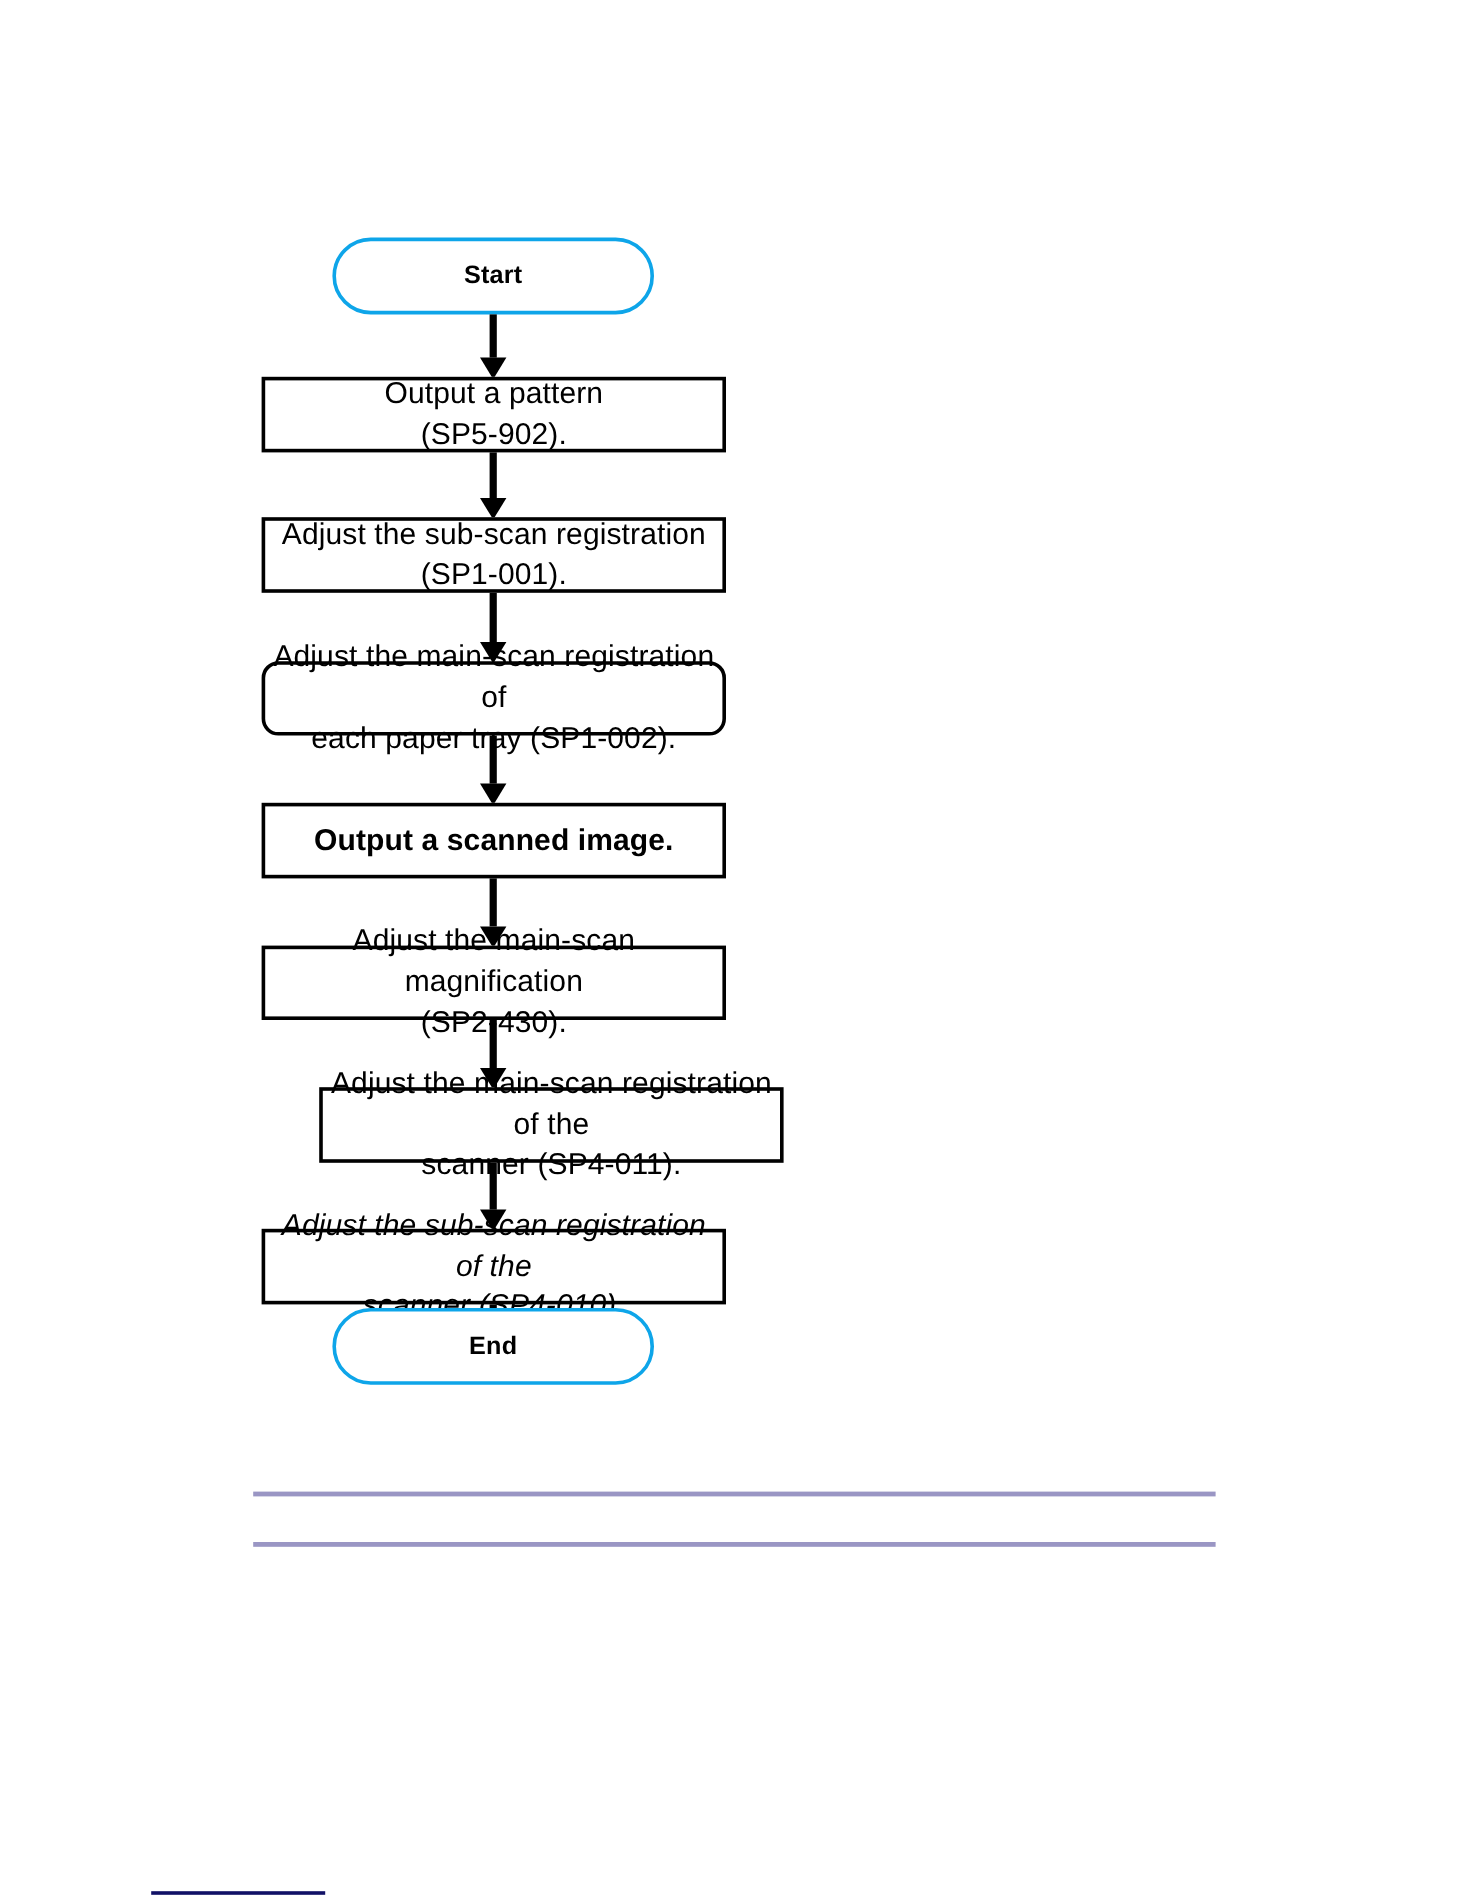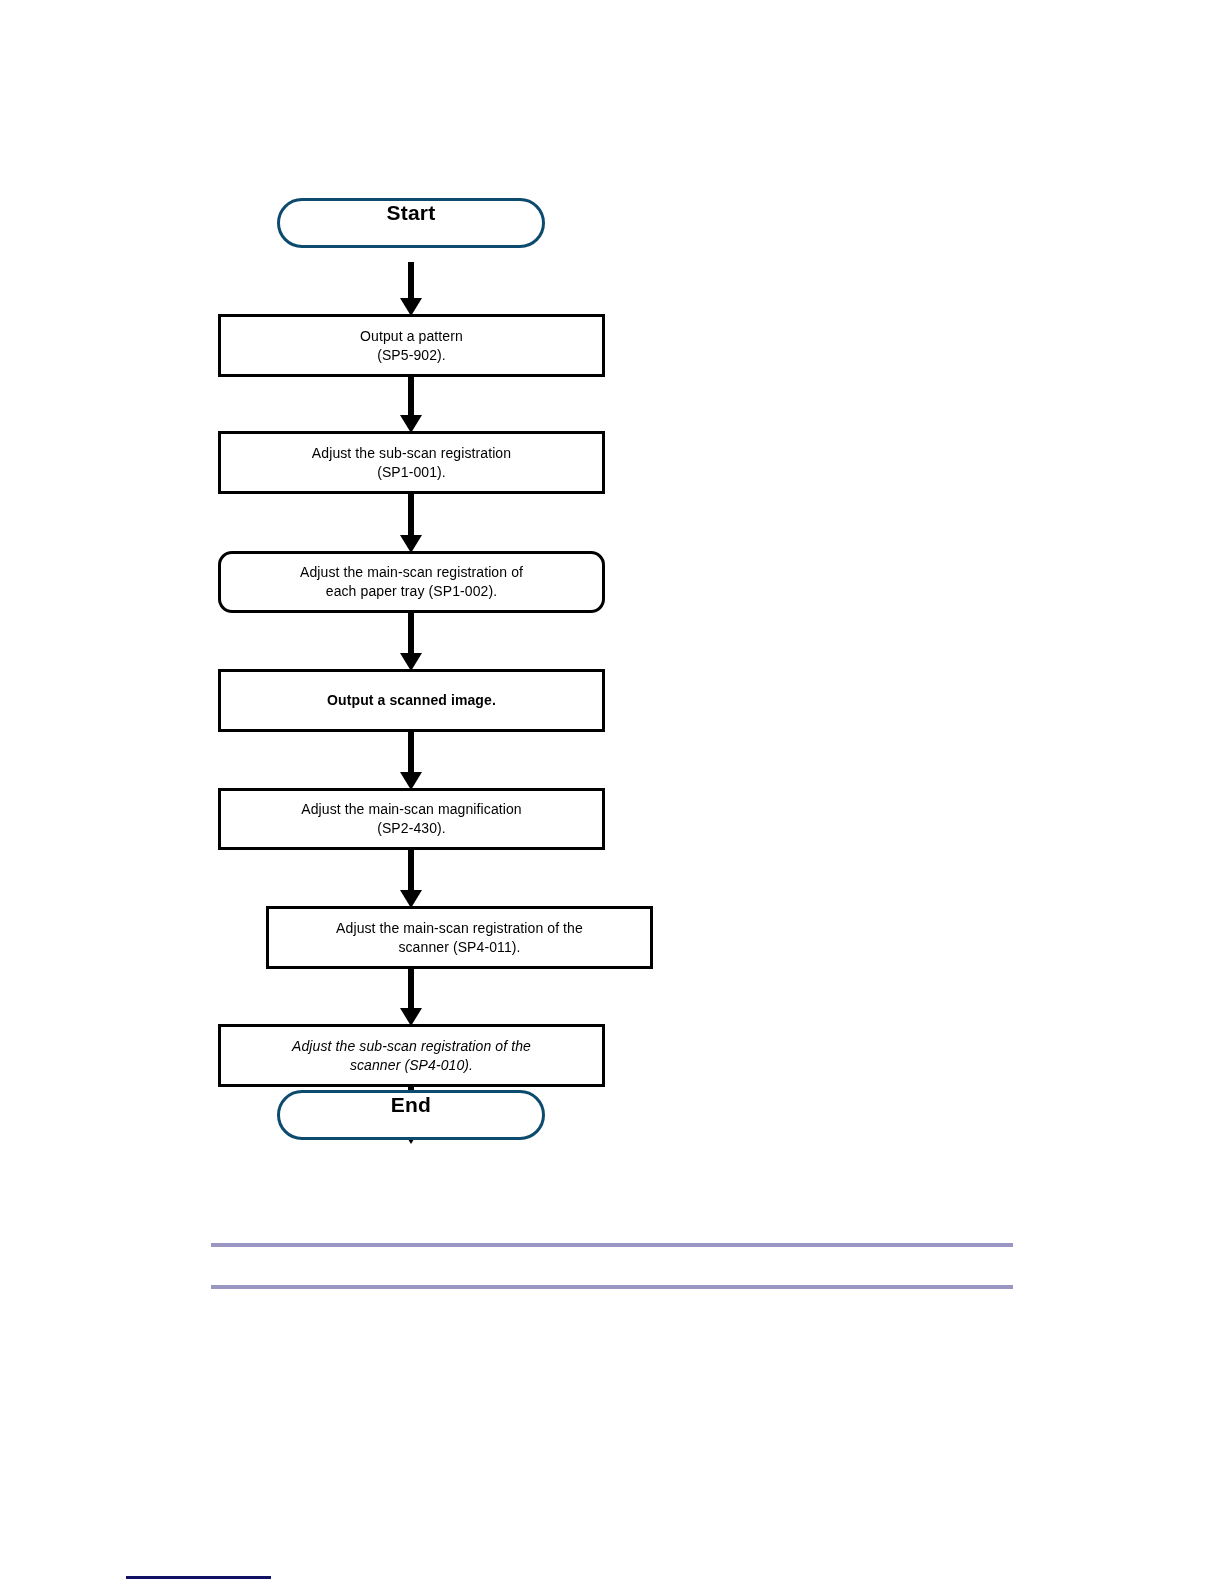--- a/index.html
+++ b/index.html
@@ -23,26 +23,27 @@
     top: 0;
     width: 1224px;
     height: 1584px;
   }
 
   
   .terminator {
     position: absolute;
     left: 277px;
     width: 268px;
-    height: 50px;
+    height: 64px;
     box-sizing: border-box;
-    border: 3px solid #0c4a6e;
+    border: 3px solid #0ea5e9;
     border-radius: 34px;
     background: #ffffff;
     display: flex;
+    align-items: center;
     justify-content: center;
   }
   .terminator .term-label {
     font-size: 21px;
     font-weight: bold;
     letter-spacing: 0.2px;
     line-height: 1.1;
   }
   .term-start { top: 198px; }
   .term-end   { top: 1090px; }
@@ -54,21 +55,21 @@
     width: 387px;
     box-sizing: border-box;
     border: 3px solid #000000;
     background: #ffffff;
     display: flex;
     align-items: center;
     justify-content: center;
     padding: 4px 6px;
   }
   .process .proc-label {
-    font-size: 14px;
+    font-size: 25px;
     line-height: 1.35;
     text-align: center;
     white-space: pre-line;
     letter-spacing: 0.1px;
   }
 
   .p1 { top: 314px;  height: 63px; }
   .p2 { top: 431px;  height: 63px; }
   .p3 { top: 551px;  height: 62px; border-radius: 14px; }
   .p4 { top: 669px;  height: 63px; font-weight: bold; }

